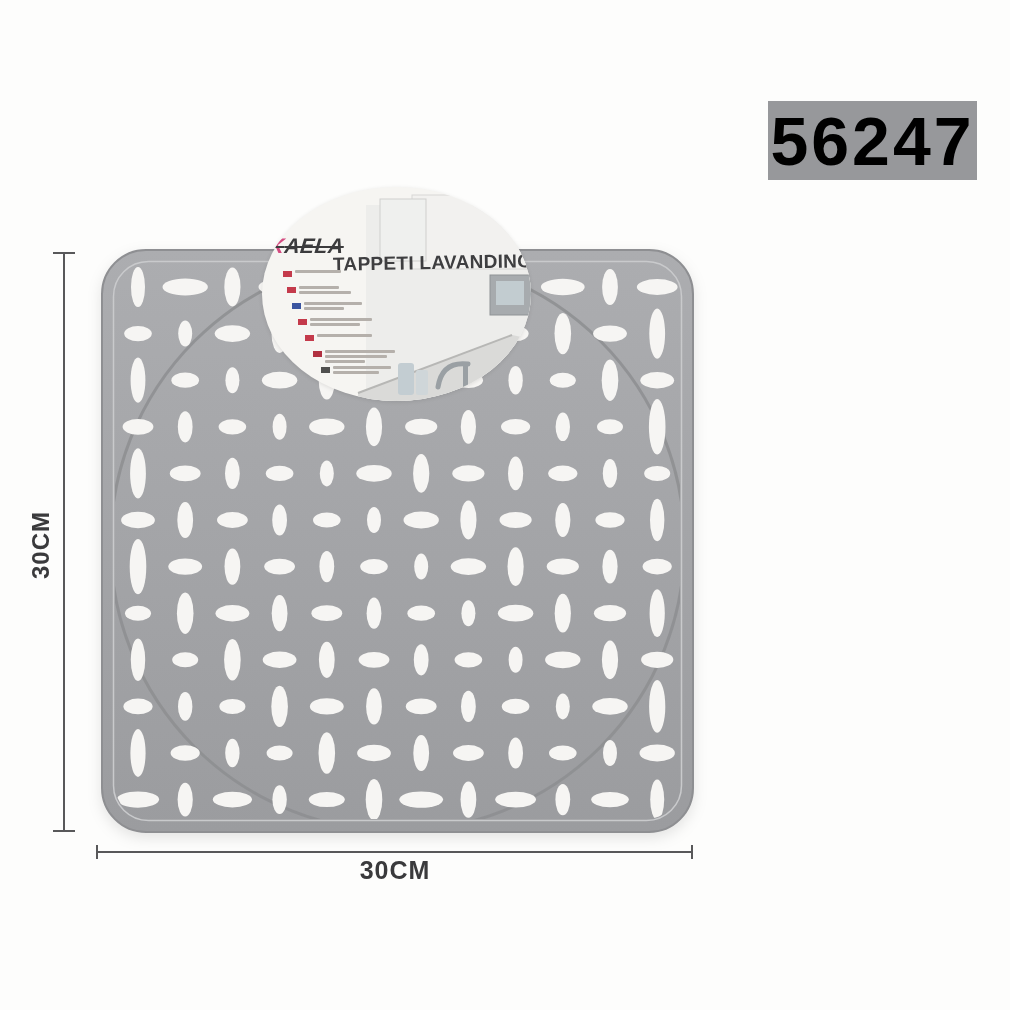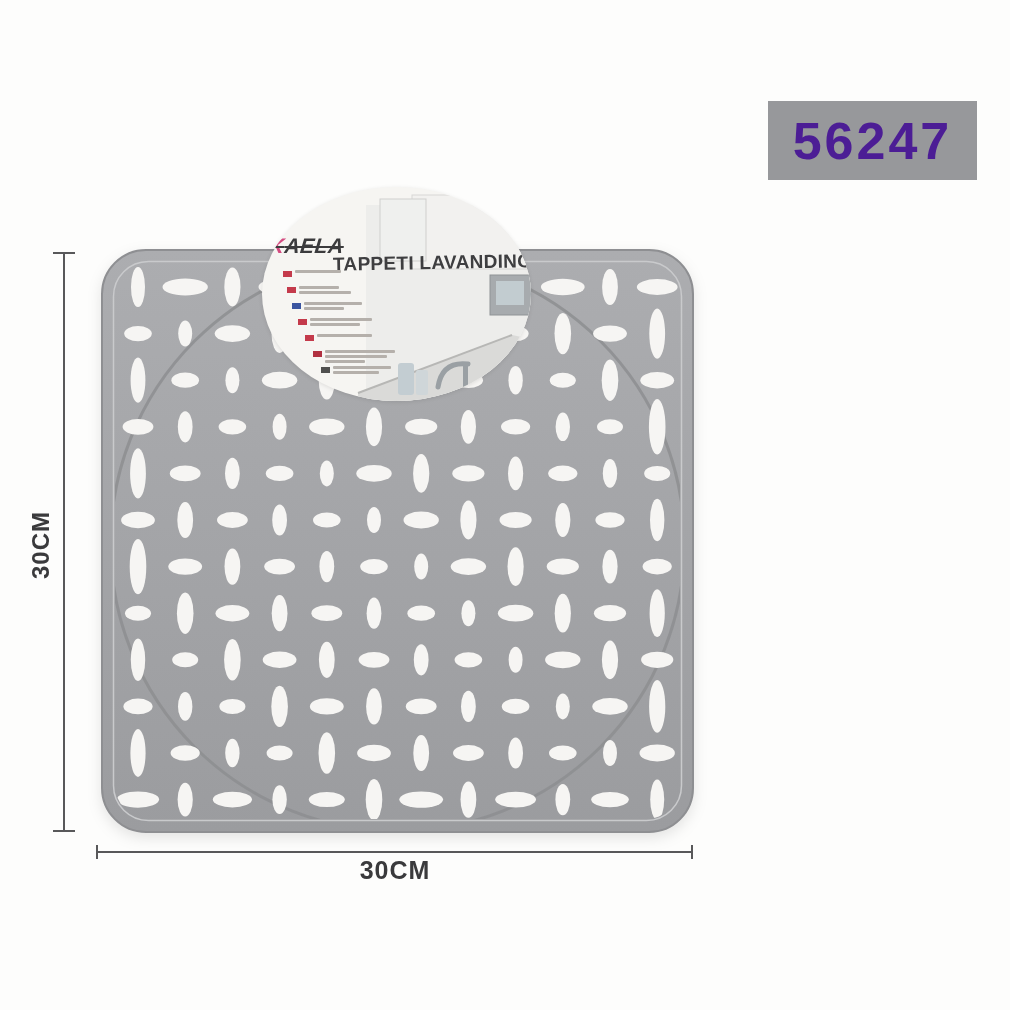--- a/index.html
+++ b/index.html
@@ -2,21 +2,21 @@
 <html><head>
 <meta charset="utf-8">
 <style>
   html,body{margin:0;padding:0;background:#ffffff;}
   .stage{position:relative;width:1010px;height:1010px;background:#fdfdfc;overflow:hidden;
          font-family:"Liberation Sans", sans-serif;}
 
   
   .sku-badge{position:absolute;left:768px;top:101px;width:209px;height:79px;background:#97989b;
              display:flex;align-items:center;justify-content:center;}
-  .sku-badge span{color:#4c1d95;font-size:52px;font-weight:bold;letter-spacing:3px;}
+  .sku-badge span{color:#000000;font-size:68px;font-weight:bold;letter-spacing:3px;}
 
   
   .mat-wrap{position:absolute;left:101px;top:249px;width:593px;height:584px;
             filter:drop-shadow(0 5px 7px rgba(0,0,0,0.10));}
   .mat-wrap svg{display:block;width:593px;height:584px;}
 
   
   .card{position:absolute;left:262px;top:187px;width:269px;height:214px;border-radius:50%;
         background:#f6f5f2;overflow:hidden;box-shadow:0 1px 4px rgba(0,0,0,0.10);}
   .card svg.scene{position:absolute;left:0;top:0;}

